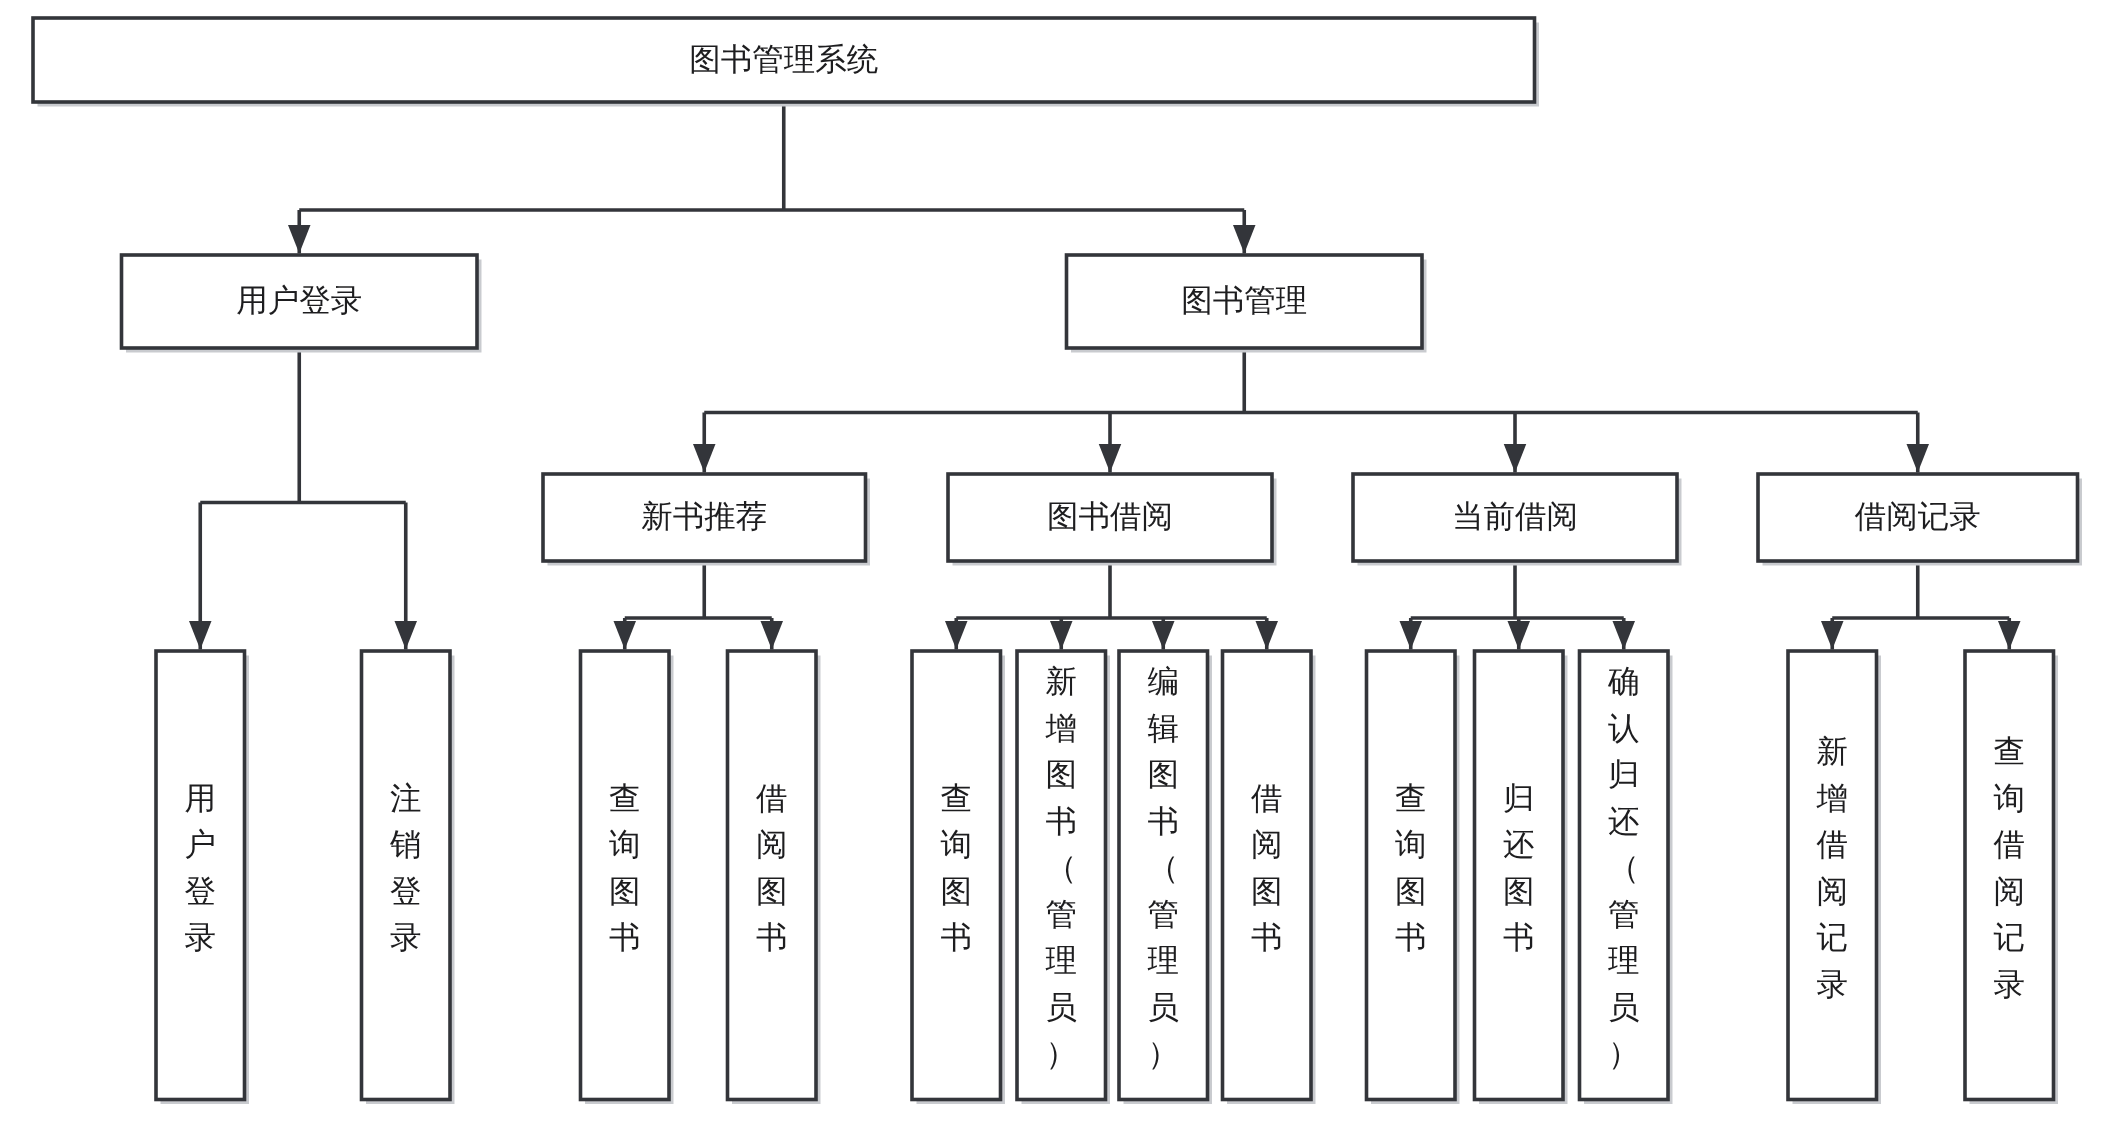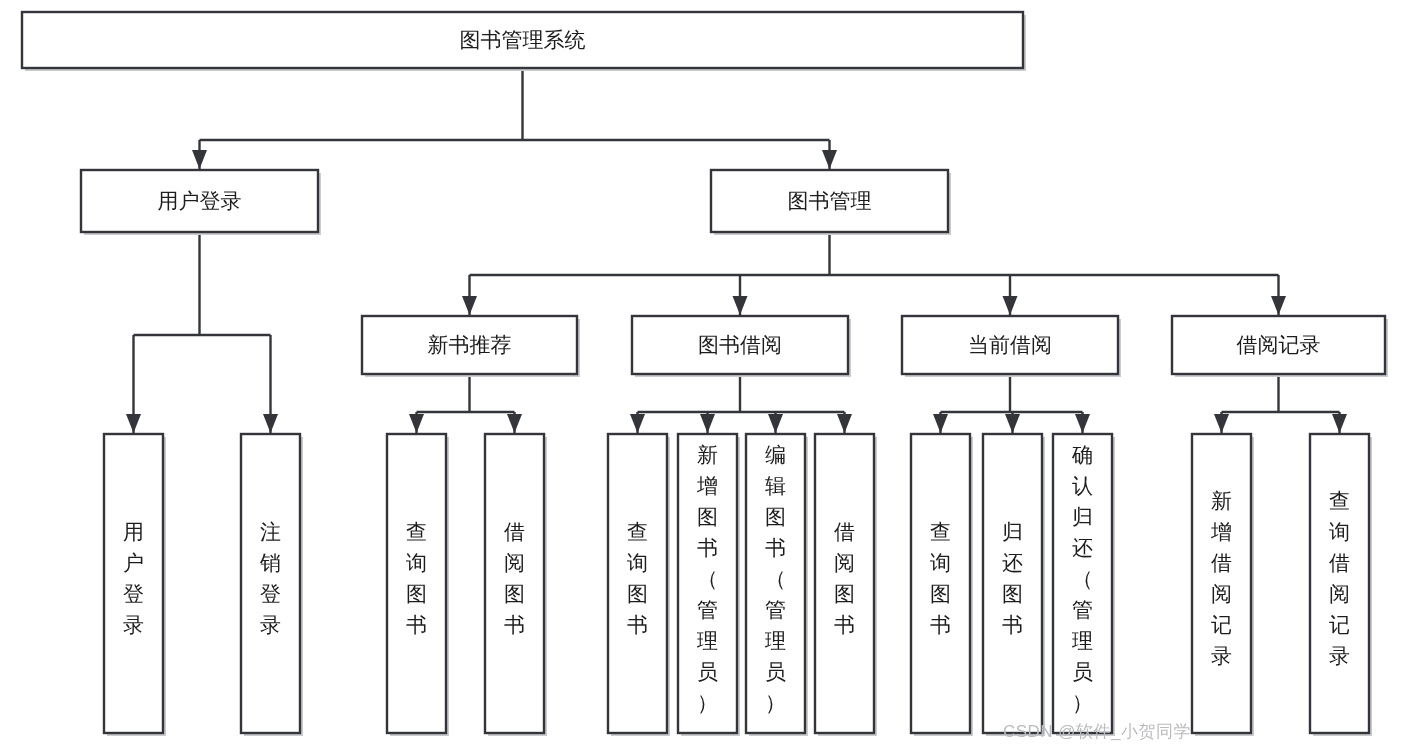--- a/index.html
+++ b/index.html
@@ -225,14 +225,13 @@
           <rect x="1192" y="434" width="59" height="299" class="node-rect"></rect>
           <text x="1221.5" class="node-label-v"><tspan x="1221.5" y="508">新</tspan><tspan x="1221.5" y="539">增</tspan><tspan x="1221.5" y="570">借</tspan><tspan x="1221.5" y="601">阅</tspan><tspan x="1221.5" y="632">记</tspan><tspan x="1221.5" y="663">录</tspan></text>
         </g>
         <g>
           <rect x="1313" y="437" width="59" height="299" class="node-shadow"></rect>
           <rect x="1310" y="434" width="59" height="299" class="node-rect"></rect>
           <text x="1339.5" class="node-label-v"><tspan x="1339.5" y="508">查</tspan><tspan x="1339.5" y="539">询</tspan><tspan x="1339.5" y="570">借</tspan><tspan x="1339.5" y="601">阅</tspan><tspan x="1339.5" y="632">记</tspan><tspan x="1339.5" y="663">录</tspan></text>
         </g>
       </g>
   </svg>
-  <div class="watermark-text">CSDN @软件_小贺同学</div>
 </div>
 
 </body></html>

